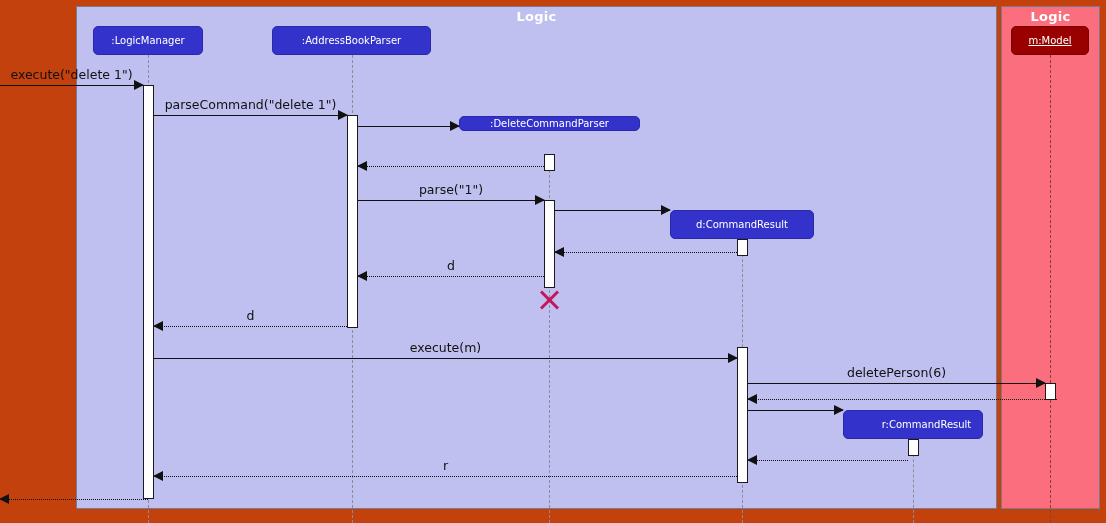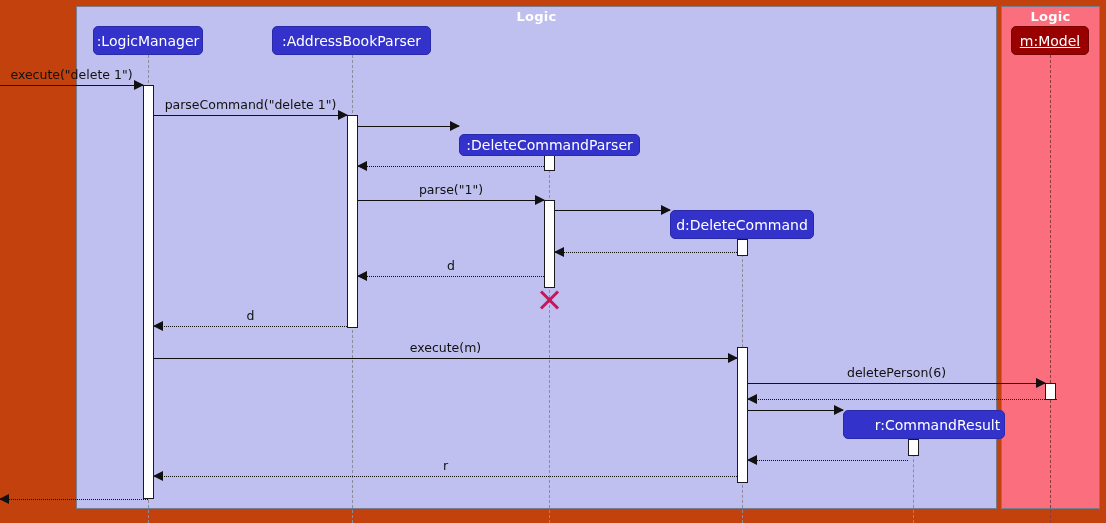--- a/index.html
+++ b/index.html
@@ -7,21 +7,21 @@
   #canvas{position:relative;width:1106px;height:523px;background:#c2410c;overflow:hidden;}
 
   
   .region{position:absolute;box-sizing:border-box;border:1px solid #7a7a8c;}
   .region-title{position:absolute;left:0;right:0;top:2px;text-align:center;
       font-size:13px;font-weight:bold;color:#ffffff;letter-spacing:.3px;}
 
   
   .obj{position:absolute;box-sizing:border-box;border-radius:5px;
       display:flex;align-items:center;justify-content:center;
-      color:#ffffff;font-size:14px;white-space:nowrap;padding:0 9px;}
+      color:#ffffff;font-size:10px;white-space:nowrap;padding:0 9px;}
   .obj.logic{background:#3333cc;border:1px solid #2a2aa8;}
   .obj.model{background:#990000;border:1px solid #770000;}
 
   
   .lifeline{position:absolute;width:0;border-left:1px dashed #8b8b99;}
   .lifeline.model{border-left-color:#8b3b3b;}
 
   
   .act{position:absolute;width:11px;background:#ffffff;border:1px solid #1a1a1a;box-sizing:border-box;}
 
@@ -142,21 +142,21 @@
       <div class="act" style="left: 544px; top: 154px; height: 17px;"></div>
       <div class="act" style="left: 544px; top: 200px; height: 88px;"></div>
       <div class="act" style="left: 737px; top: 239px; height: 17px;"></div>
       <div class="act" style="left: 737px; top: 347px; height: 136px;"></div>
       <div class="act" style="left: 908px; top: 439px; height: 17px;"></div>
       <div class="act" style="left: 1045px; top: 383px; height: 17px;"></div>
     </div>
   <div id="objects-layer">
       <div class="obj logic" style="left: 93px; top: 26px; width: 110px; height: 29px;">:LogicManager</div>
       <div class="obj logic" style="left: 272px; top: 26px; width: 159px; height: 29px;">:AddressBookParser</div>
-      <div class="obj logic" style="left: 459px; top: 134px; width: 181px; height: 22px;">:DeleteCommandParser</div>
-      <div class="obj logic" style="left: 670px; top: 210px; width: 144px; height: 29px;">d:DeleteCommand</div>
-      <div class="obj logic" style="left: 843px; top: 410px; width: 162px; height: 29px; padding-left: 36px;">r:CommandResult</div>
+      <div class="obj logic" style="left: 459px; top: 116px; width: 181px; height: 15px;">:DeleteCommandParser</div>
+      <div class="obj logic" style="left: 670px; top: 210px; width: 144px; height: 29px;">d:CommandResult</div>
+      <div class="obj logic" style="left: 843px; top: 410px; width: 140px; height: 29px; padding-left: 36px;">r:CommandResult</div>
       <div class="obj model" style="left: 1011px; top: 26px; width: 78px; height: 29px; text-decoration: underline;">m:Model</div>
     </div>
   <div id="destroy-layer">
       <div class="destroy" style="left: 537px; top: 288px;"></div>
     </div>
 </div>
 
 </body></html>

